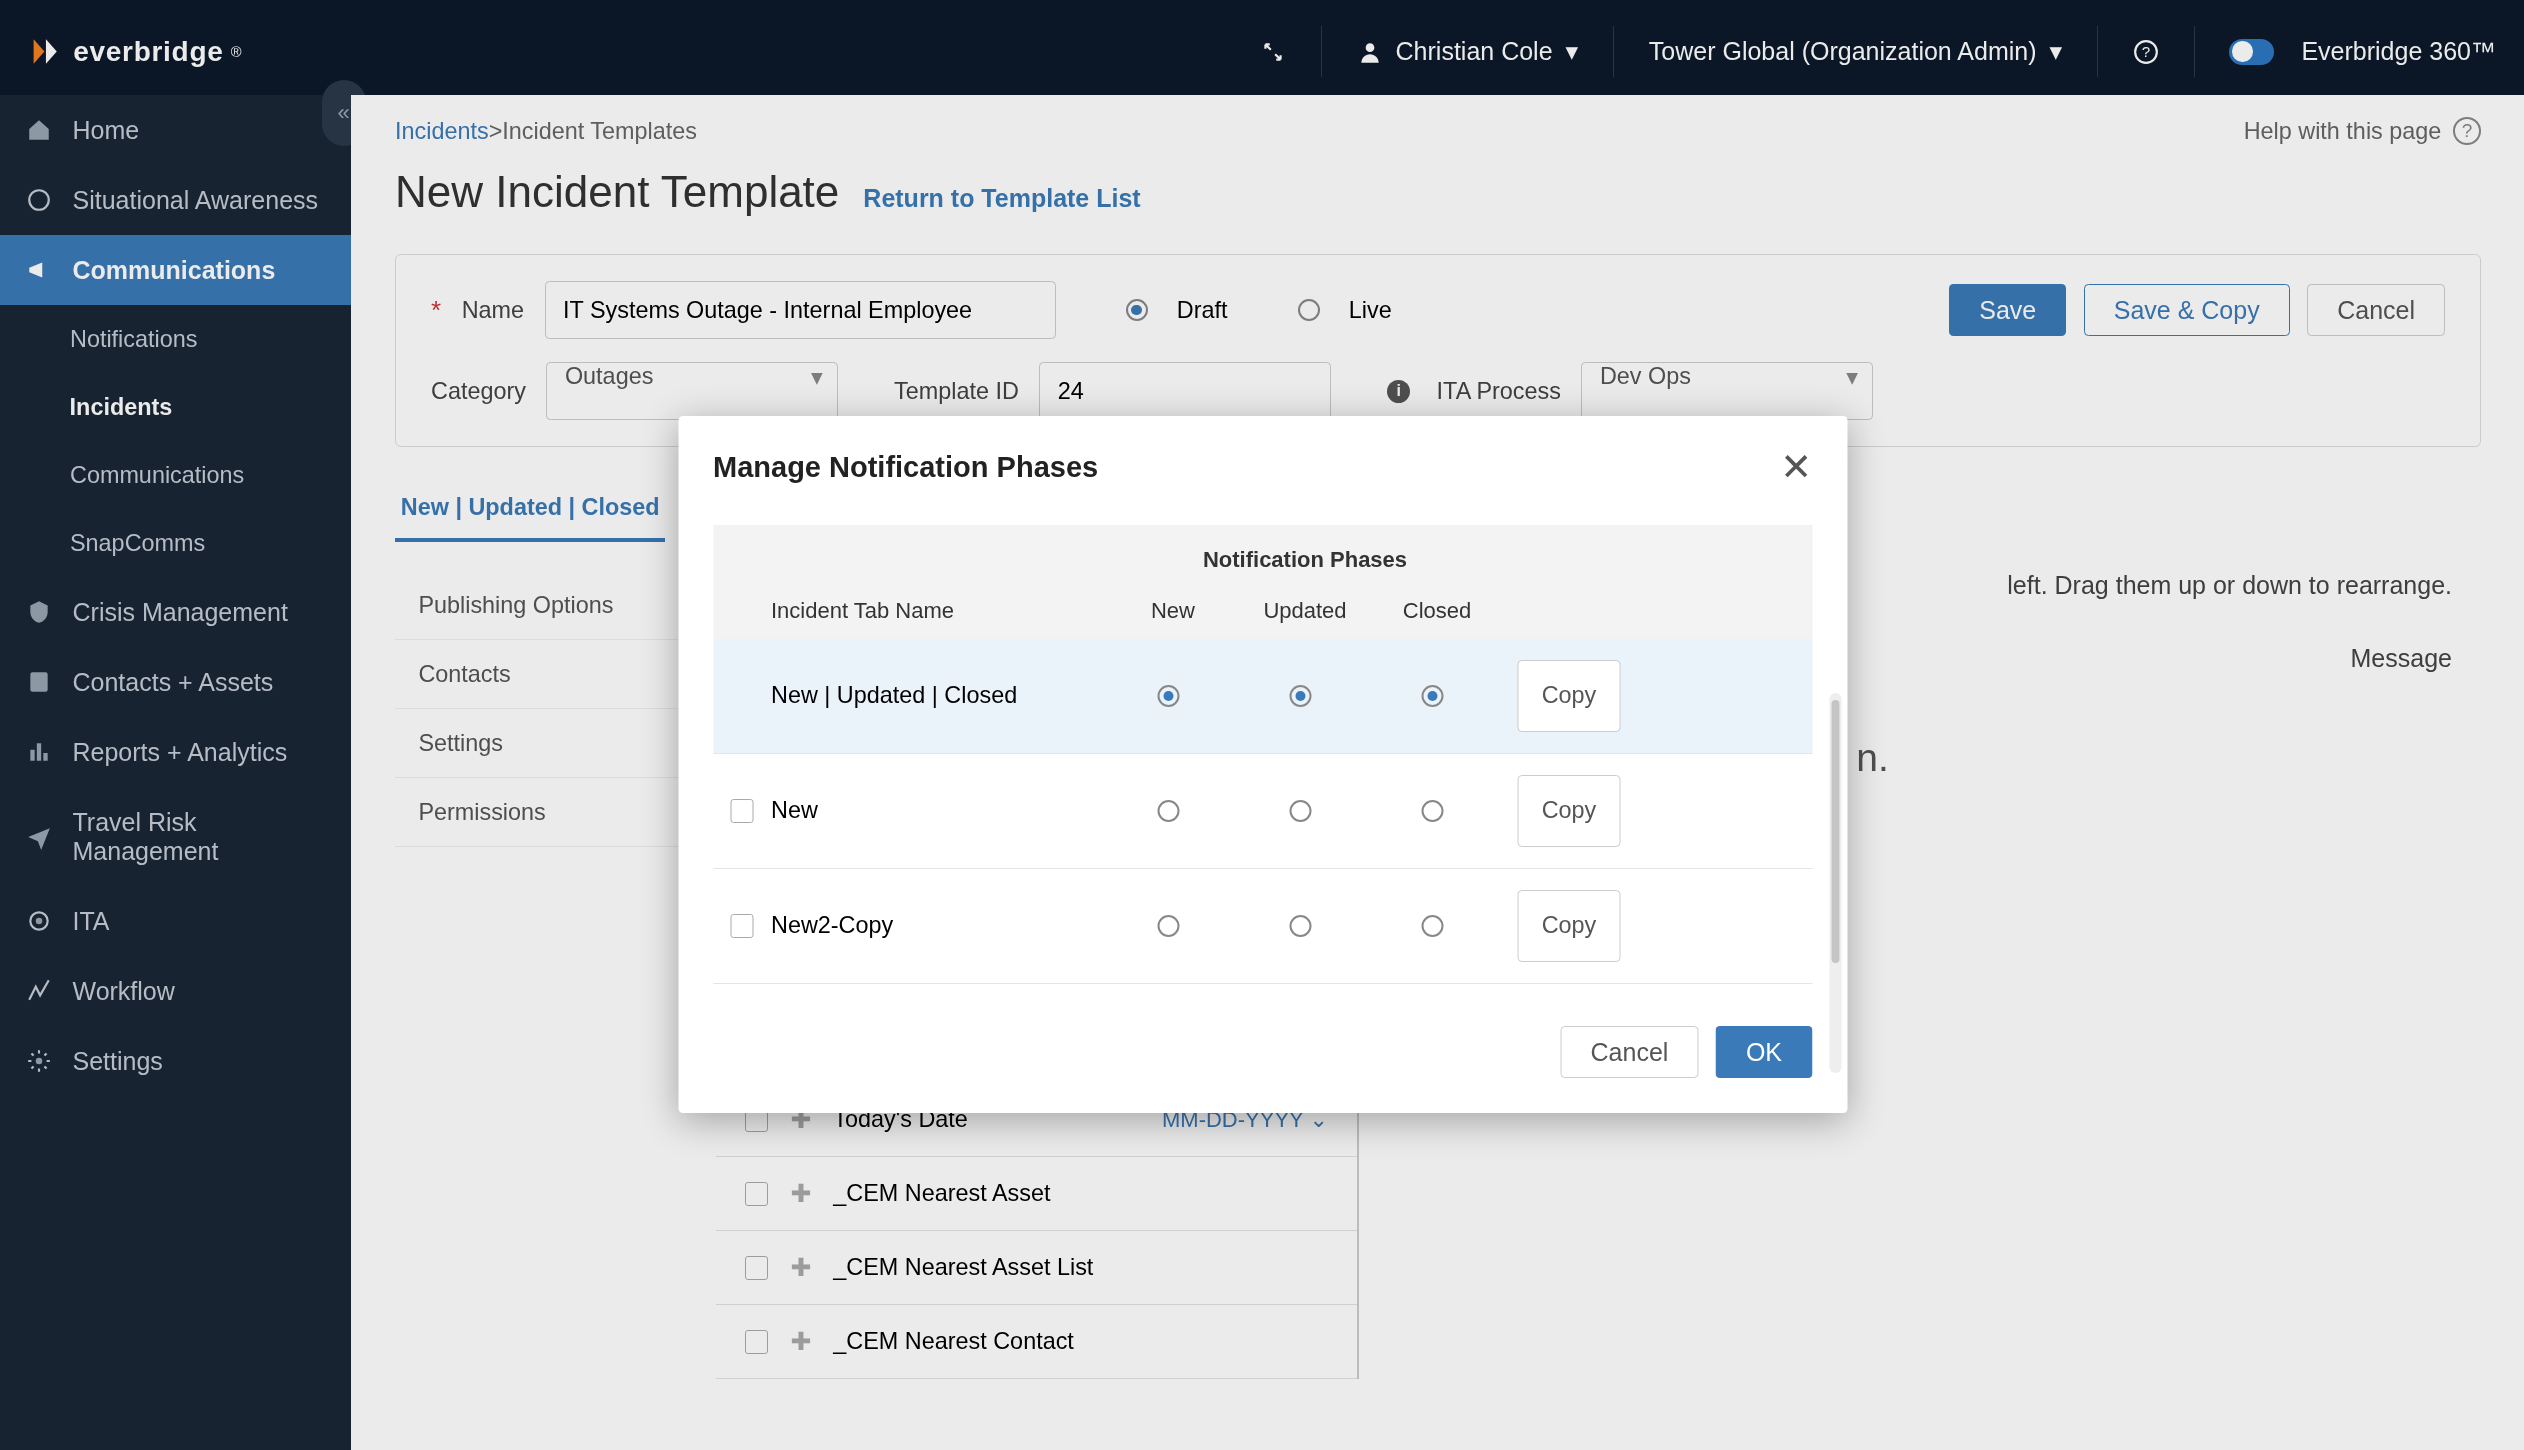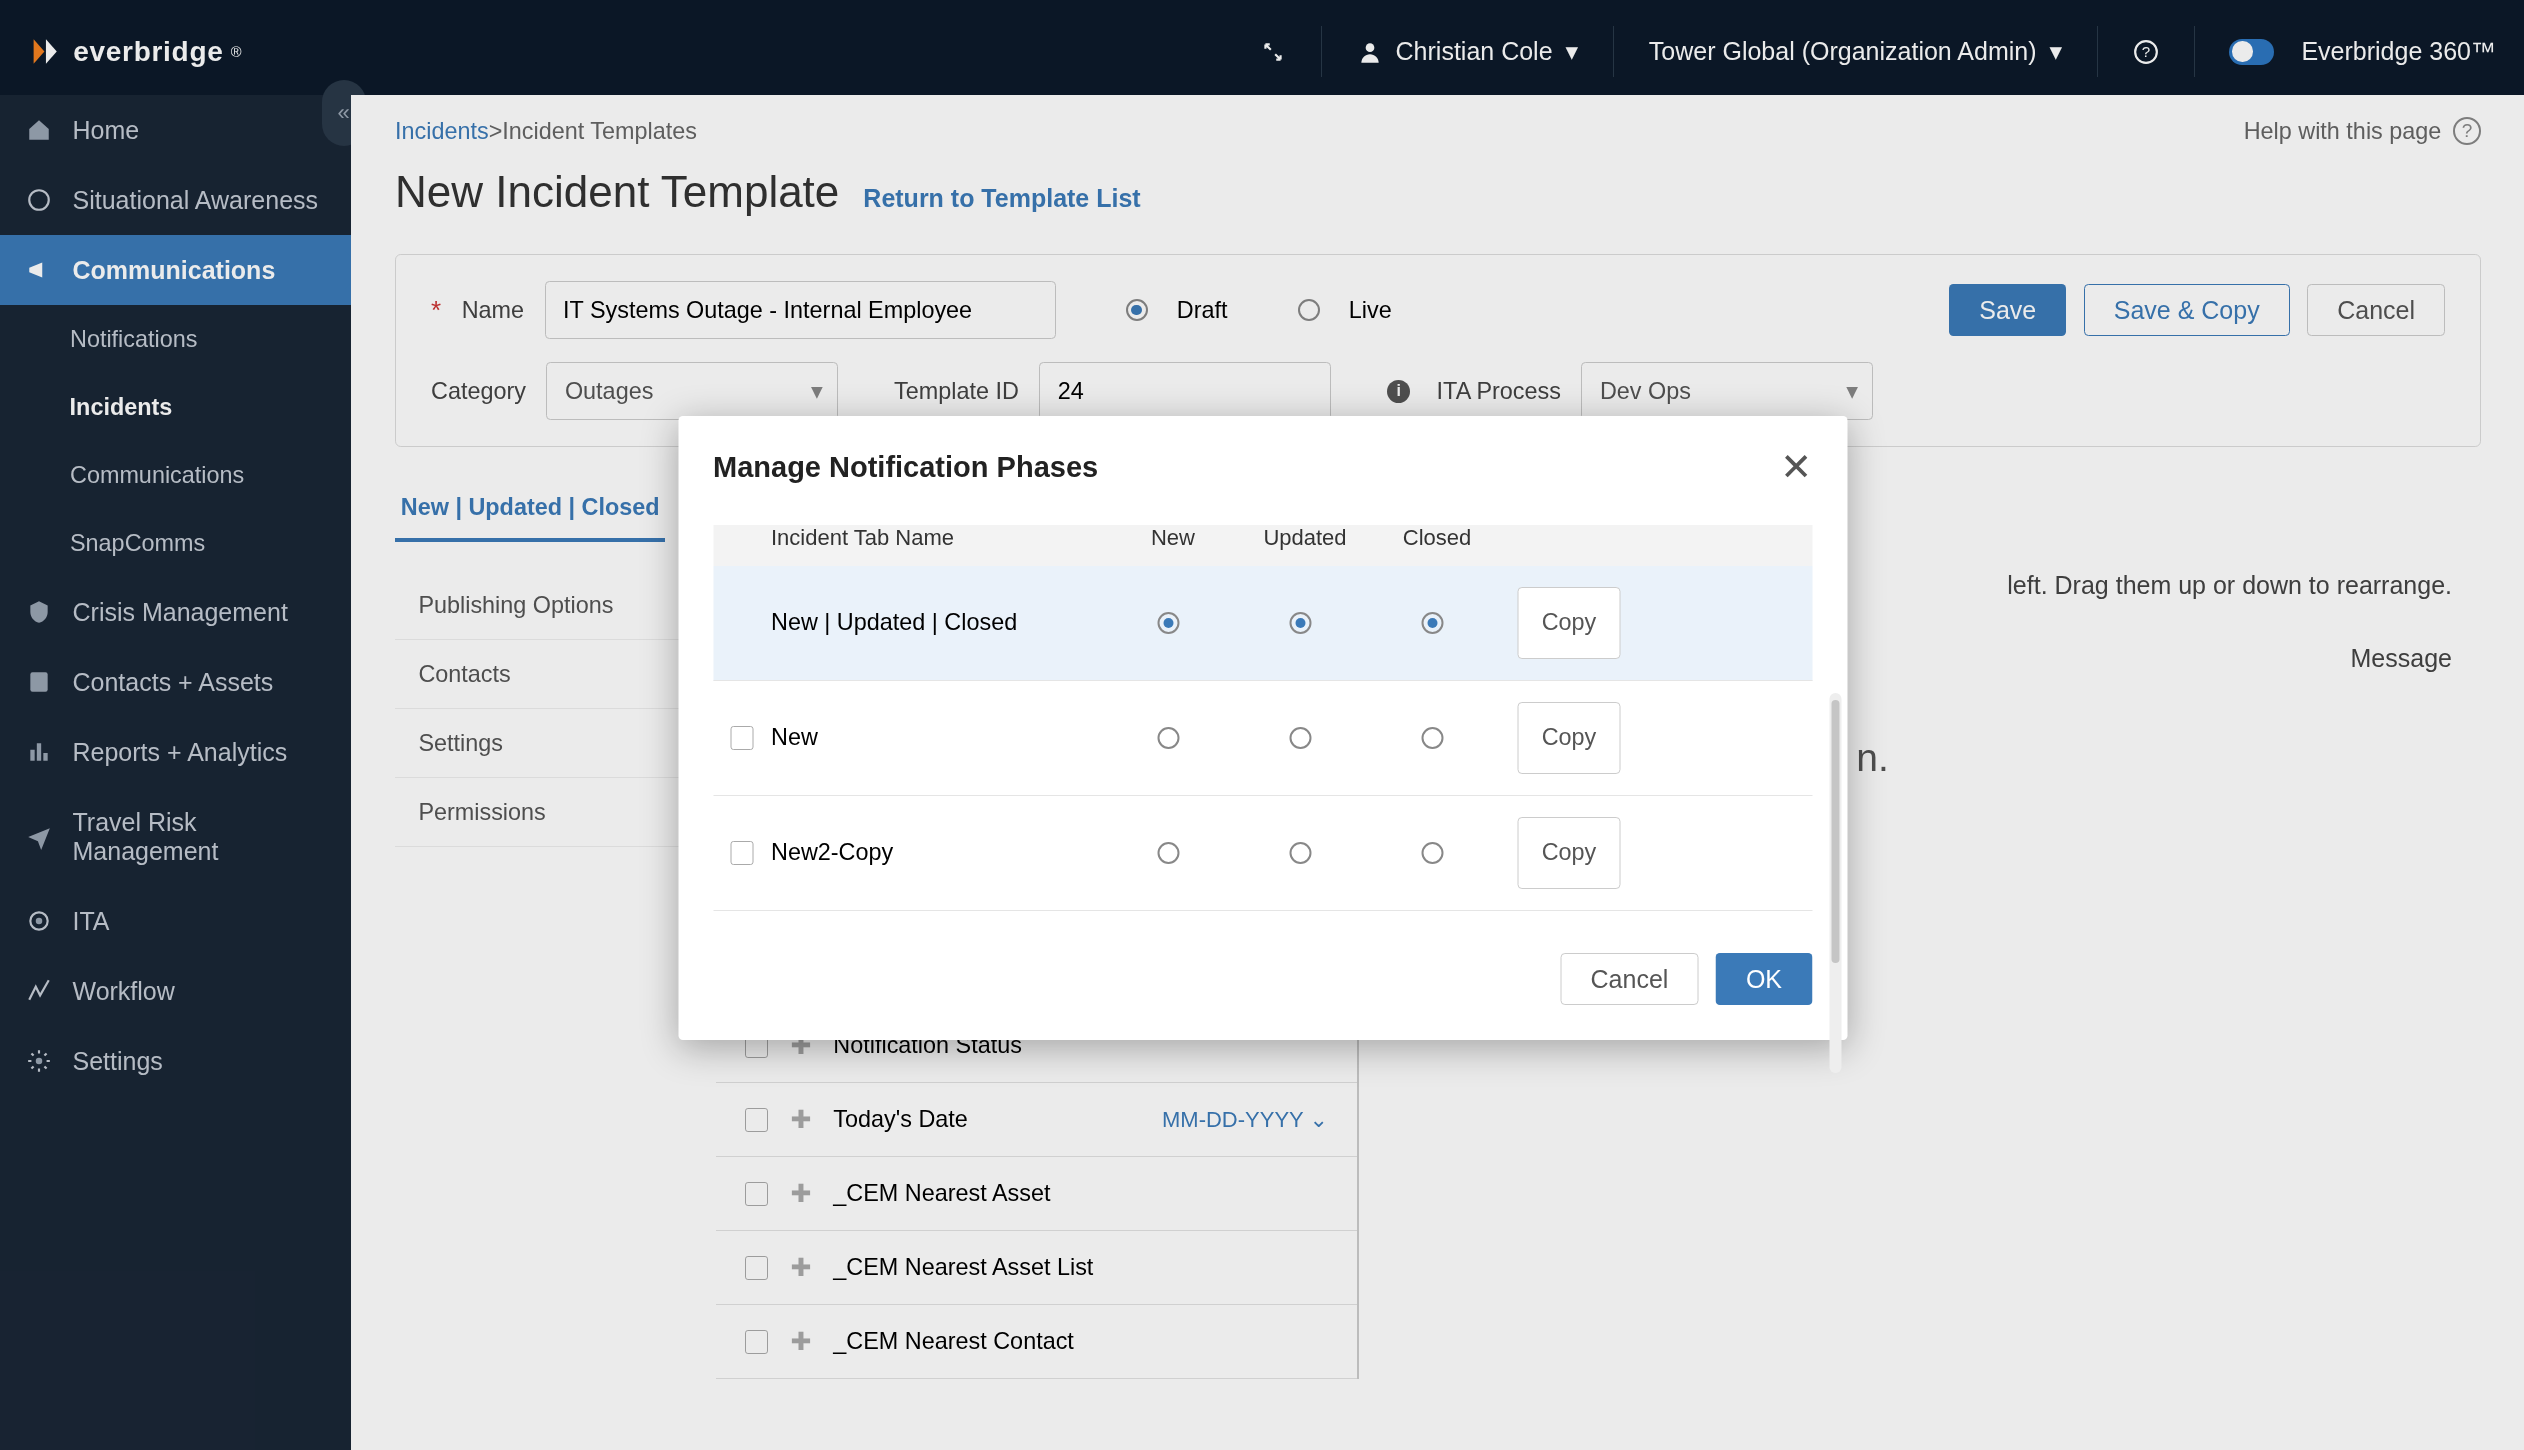--- a/index.html
+++ b/index.html
@@ -52,21 +52,21 @@
 .flabel { color: #444; }
 .tinput { height: 58px; border: 1.5px solid #ccc; border-radius: 4.4px; padding: 0 17.5px; font-size: 23.4px; width: 511px; }
 .tinput.wide { width: 292px; }
 .radio { width: 22px; height: 22px; border: 2.2px solid #888; border-radius: 50%; display: inline-flex; align-items: center; justify-content: center; margin-right: 8.8px; }
 .radio.checked::after { content: ""; width: 10.2px; height: 10.2px; background: #3b7ab8; border-radius: 50%; }
 .btn-row { margin-left: auto; display: flex; gap: 17.5px; }
 .btn { height: 52px; padding: 0 29px; border-radius: 4.4px; font-size: 25px; display: flex; align-items: center; cursor: pointer; border: 1.5px solid transparent; }
 .btn-primary { background: #3b7ab8; color: #fff; }
 .btn-outline { background: #fff; color: #3b7ab8; border-color: #3b7ab8; }
 .btn-plain { background: #fff; color: #555; border-color: #ccc; }
-.select-faux { height: 58px; border: 1.5px solid #ccc; border-radius: 4.4px; padding: 0 17.5px; display: flex; align-items: center; min-width: 292px; position: relative; color: #555; }
+.select-faux { height: 58px; border: 1.5px solid #ccc; border-radius: 4.4px; padding: 0 17.5px; display: flex; min-width: 292px; position: relative; color: #555; }
 .select-faux::after { content: "▾"; position: absolute; right: 14.6px; color: #888; }
 .info-i { width: 23.4px; height: 23.4px; border-radius: 50%; background: #555; color: #fff; display: inline-flex; align-items: center; justify-content: center; font-size: 16px; font-weight: bold; margin-right: 5.8px; }
 
 
 .tabs-row { margin: 29px 44px 0; display: flex; align-items: center; }
 .tab { padding: 17.5px 5.8px; font-size: 23.4px; color: #777; margin-right: 29px; }
 .tab.active { color: #3b7ab8; font-weight: 600; border-bottom: 4.4px solid #3b7ab8; }
 
 
 .lower { display: flex; margin: 29px 44px 0; gap: 0; }
@@ -343,20 +343,25 @@
 </div>
 
 <div class="overlay"></div>
 <div class="modal">
   <div class="modal-hd">
     <h2>Manage Notification Phases</h2>
     <span class="modal-close">✕</span>
   </div>
   <div class="modal-body" style="position:relative;">
     <div class="scrollbar-faux"></div>
+    <div class="phase-head">
+      <div></div>
+      <div></div>
+      <div class="ph-span">Notification Phases</div>
+    </div>
     <div class="phase-subhead">
       <div></div>
       <div>Incident Tab Name</div>
       <div>New</div>
       <div>Updated</div>
       <div>Closed</div>
       <div></div>
     </div>
 
     <div class="phase-row sel">

